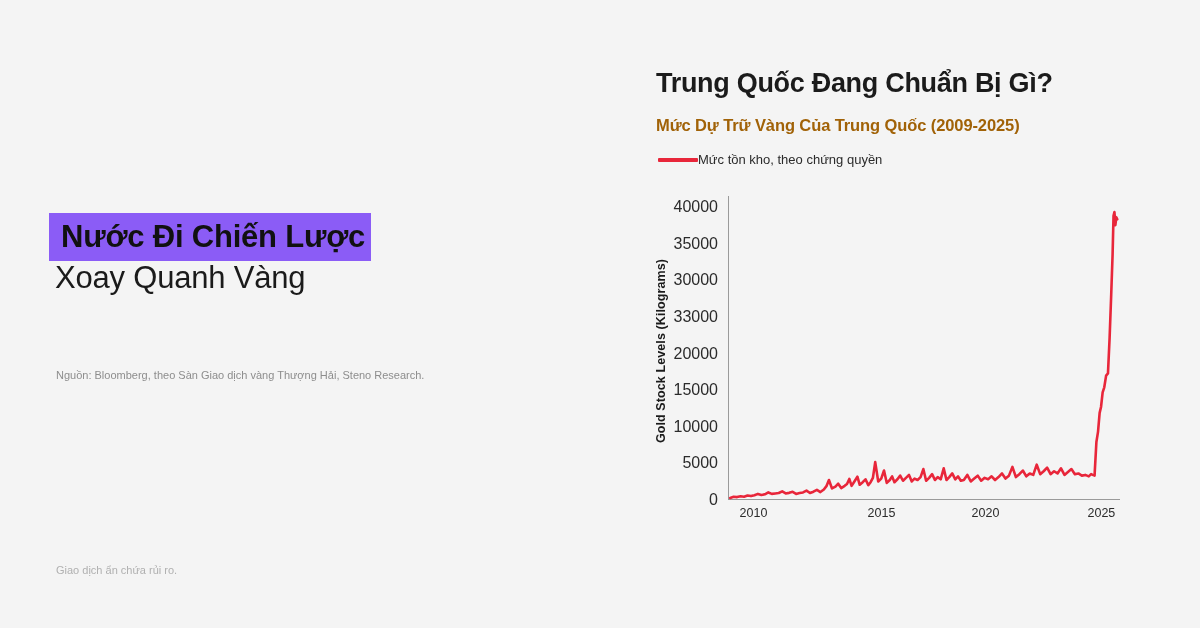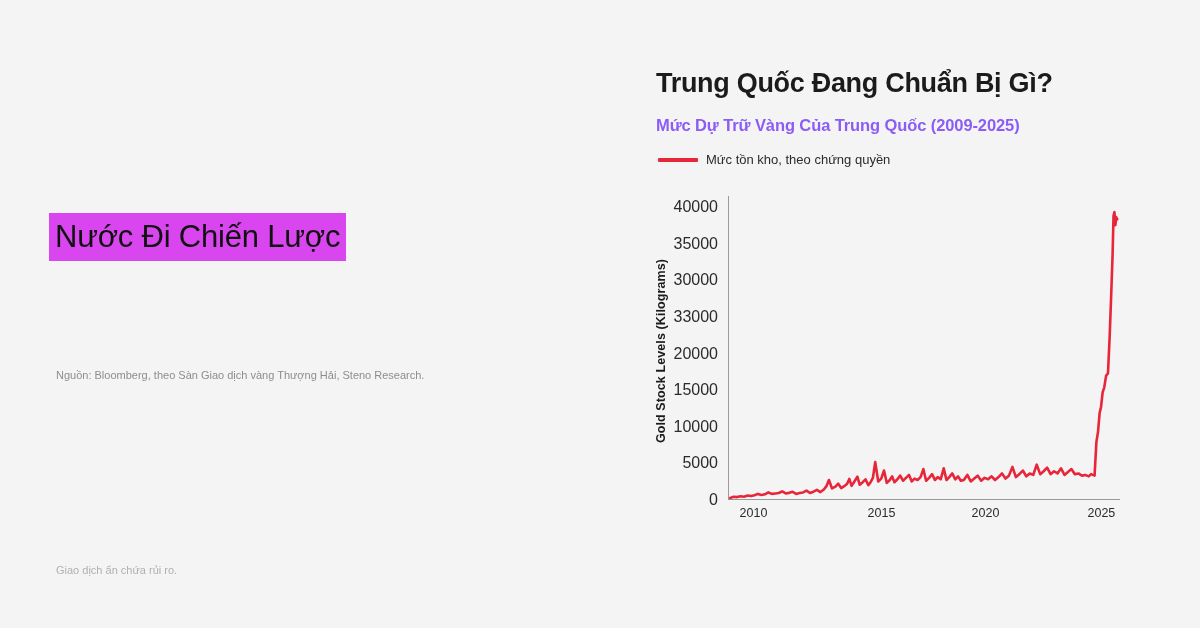--- a/index.html
+++ b/index.html
@@ -32,24 +32,24 @@
   }
   .headline-line {
     font-size: 31px;
     line-height: 43px;
     color: #1b1b1b;
     font-weight: 400;
     letter-spacing: -0.2px;
     white-space: nowrap;
   }
   .headline-line.hl-strong {
-    font-weight: 400;
+    font-weight: 700;
     display: inline-block;
-    background: #d946ef;
-    padding: 2px 6px 3px 6px;
+    background: #8b5cf6;
+    padding: 2px 6px 3px 12px;
     margin-left: -6px;
     color: #111111;
   }
   .headline-row {
     height: 43px;
   }
   .source-note {
     position: absolute;
     left: 56px;
     top: 366px;
@@ -86,31 +86,31 @@
     color: #1b1b1b;
     letter-spacing: -0.3px;
     white-space: nowrap;
   }
   .chart-subtitle {
     position: absolute;
     left: 28px;
     top: 116px;
     font-size: 16.5px;
     font-weight: 700;
-    color: #8b5cf6;
+    color: #a16207;
     letter-spacing: -0.1px;
     white-space: nowrap;
   }
   .legend {
     position: absolute;
     left: 30px;
     top: 152px;
     display: flex;
     align-items: center;
-    gap: 8px;
+    gap: 0;
   }
   .legend-swatch {
     width: 40px;
     height: 4px;
     background: #e8263a;
     border-radius: 1px;
     flex: none;
   }
   .legend-label {
     font-size: 13px;
@@ -197,20 +197,23 @@
   }
 </style>
 </head>
 <body>
 
 <div class="left-panel">
 
   <div class="headline">
     <div class="headline-row">
       <span class="headline-line hl-strong">Nước Đi Chiến Lược</span>
+    </div>
+    <div class="headline-row">
+      <span class="headline-line">Xoay Quanh Vàng</span>
     </div>
   </div>
 
   <div class="source-note">Nguồn: Bloomberg, theo Sàn Giao dịch vàng Thượng Hải, Steno Research.</div>
 
   <div class="risk-note">Giao dịch ẩn chứa rủi ro.</div>
 </div>
 
 <div class="right-panel">
 

